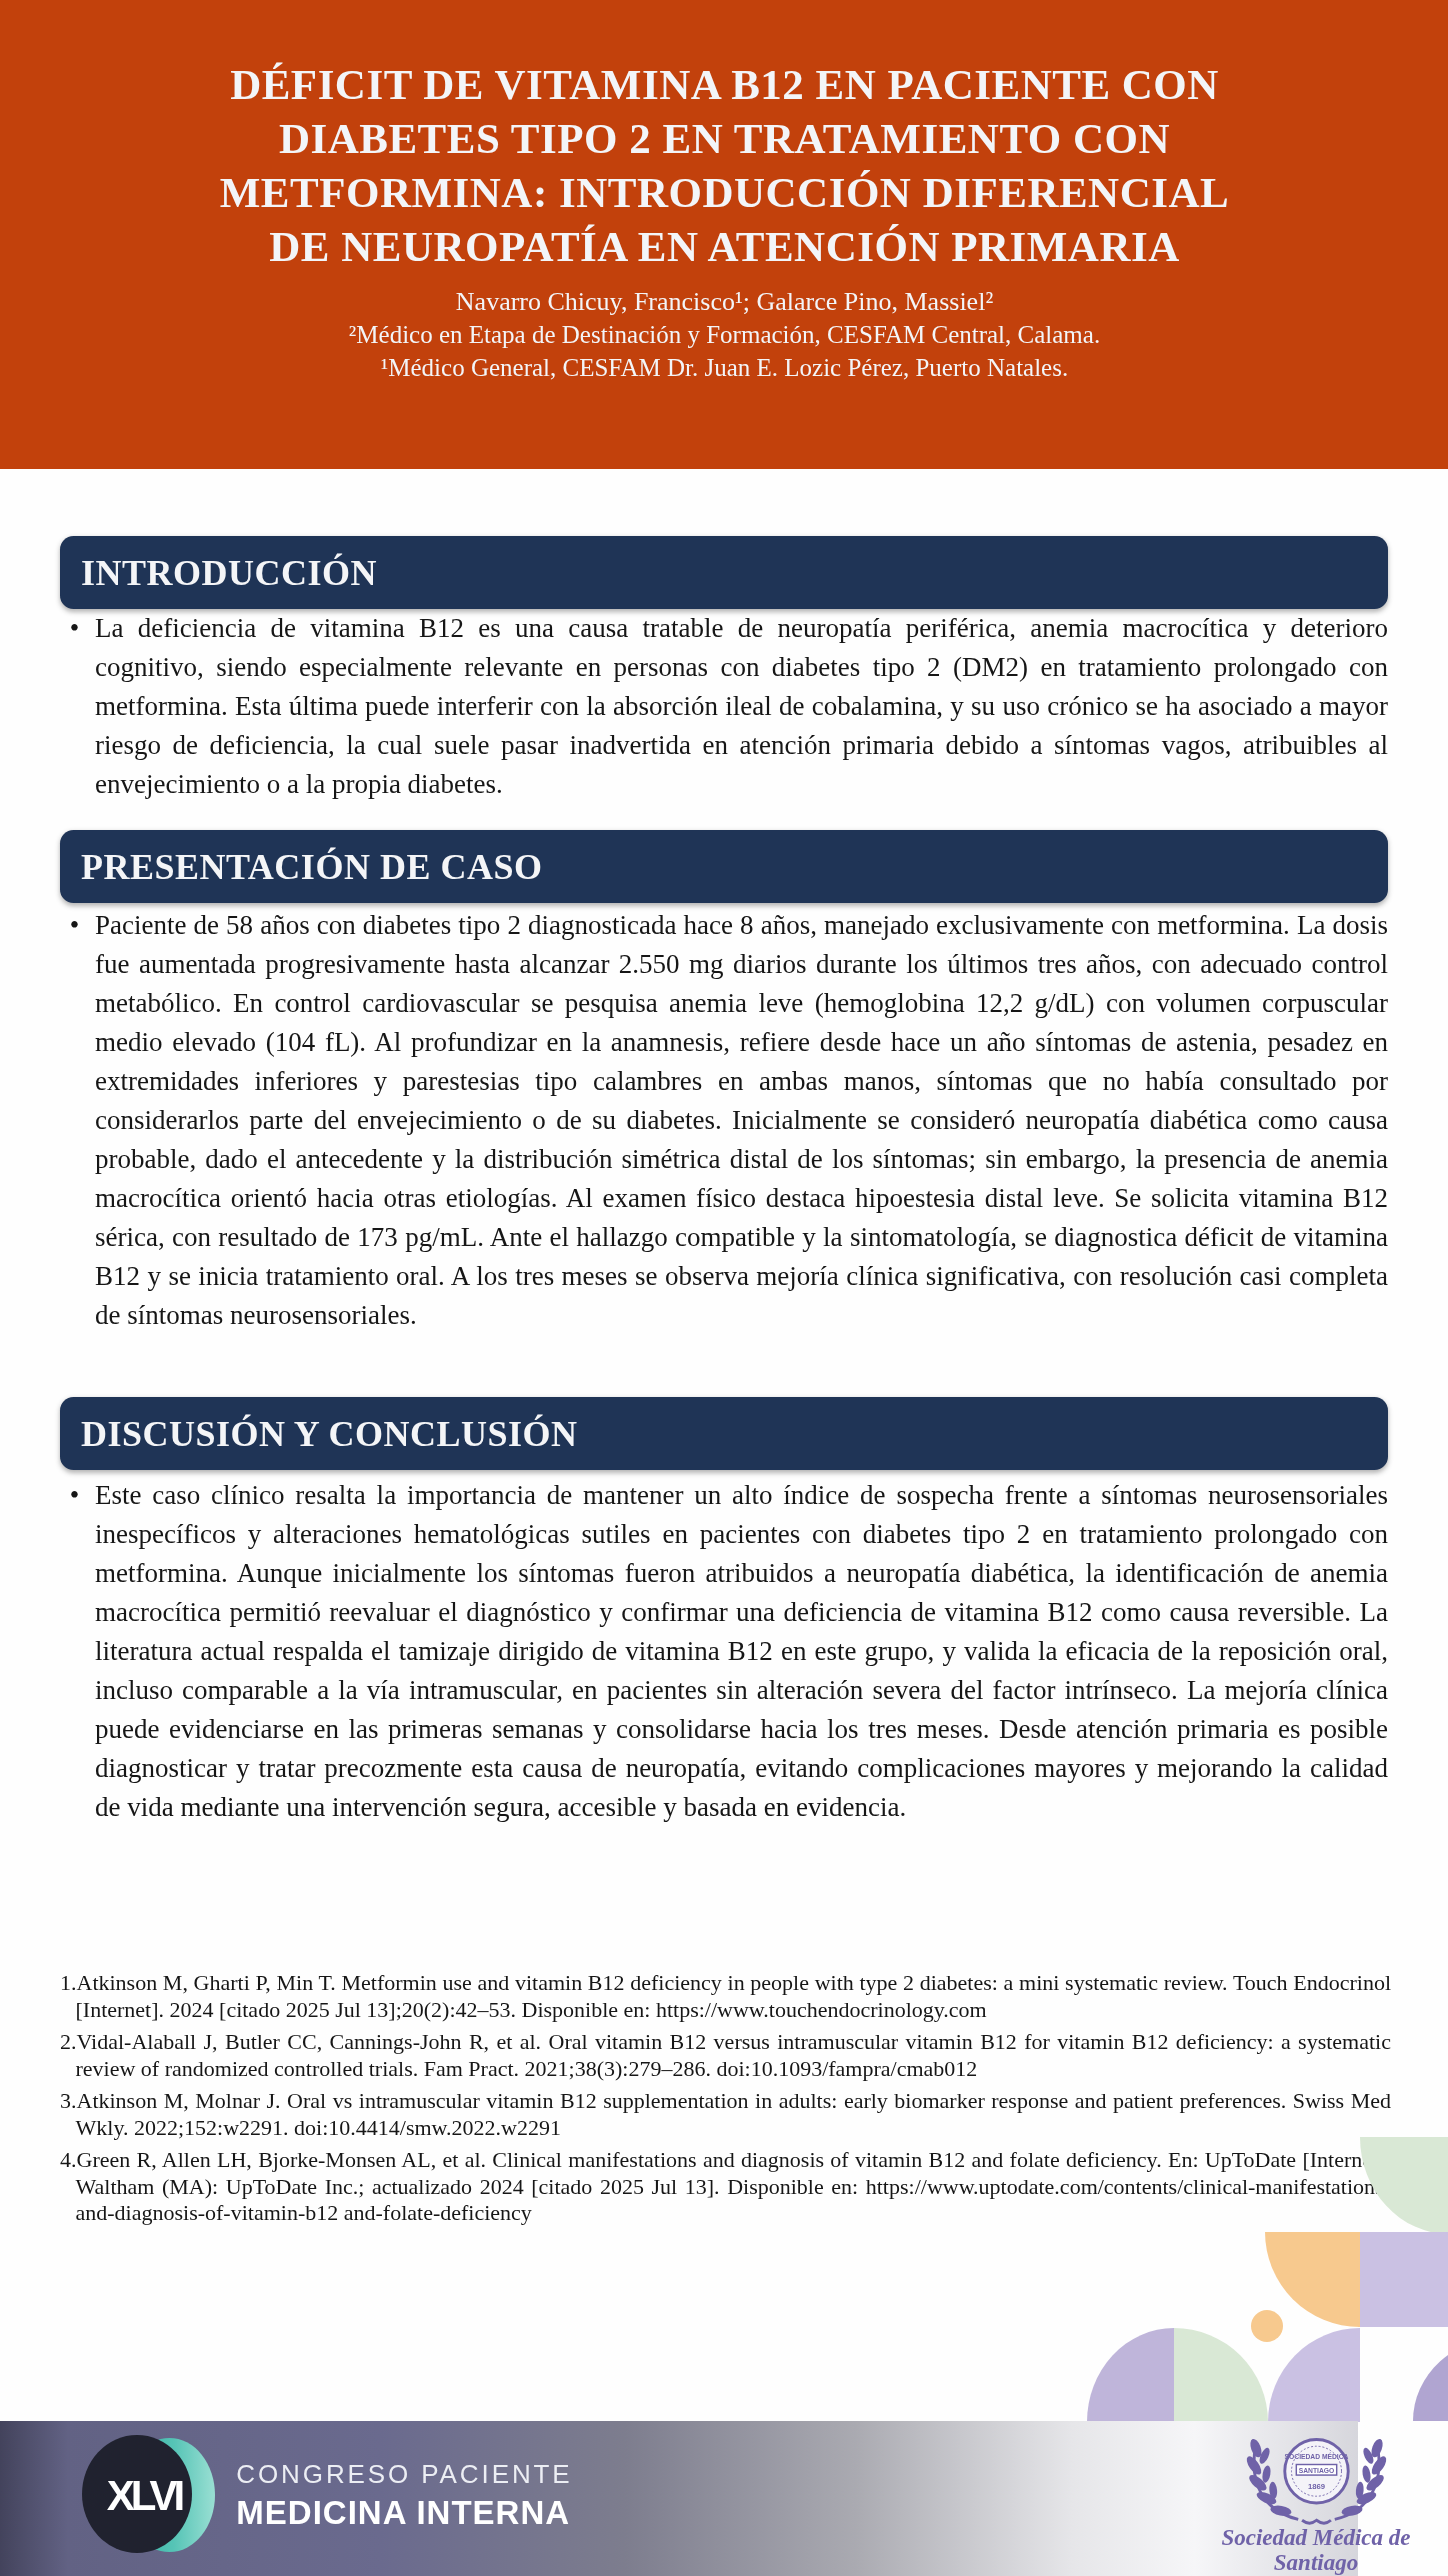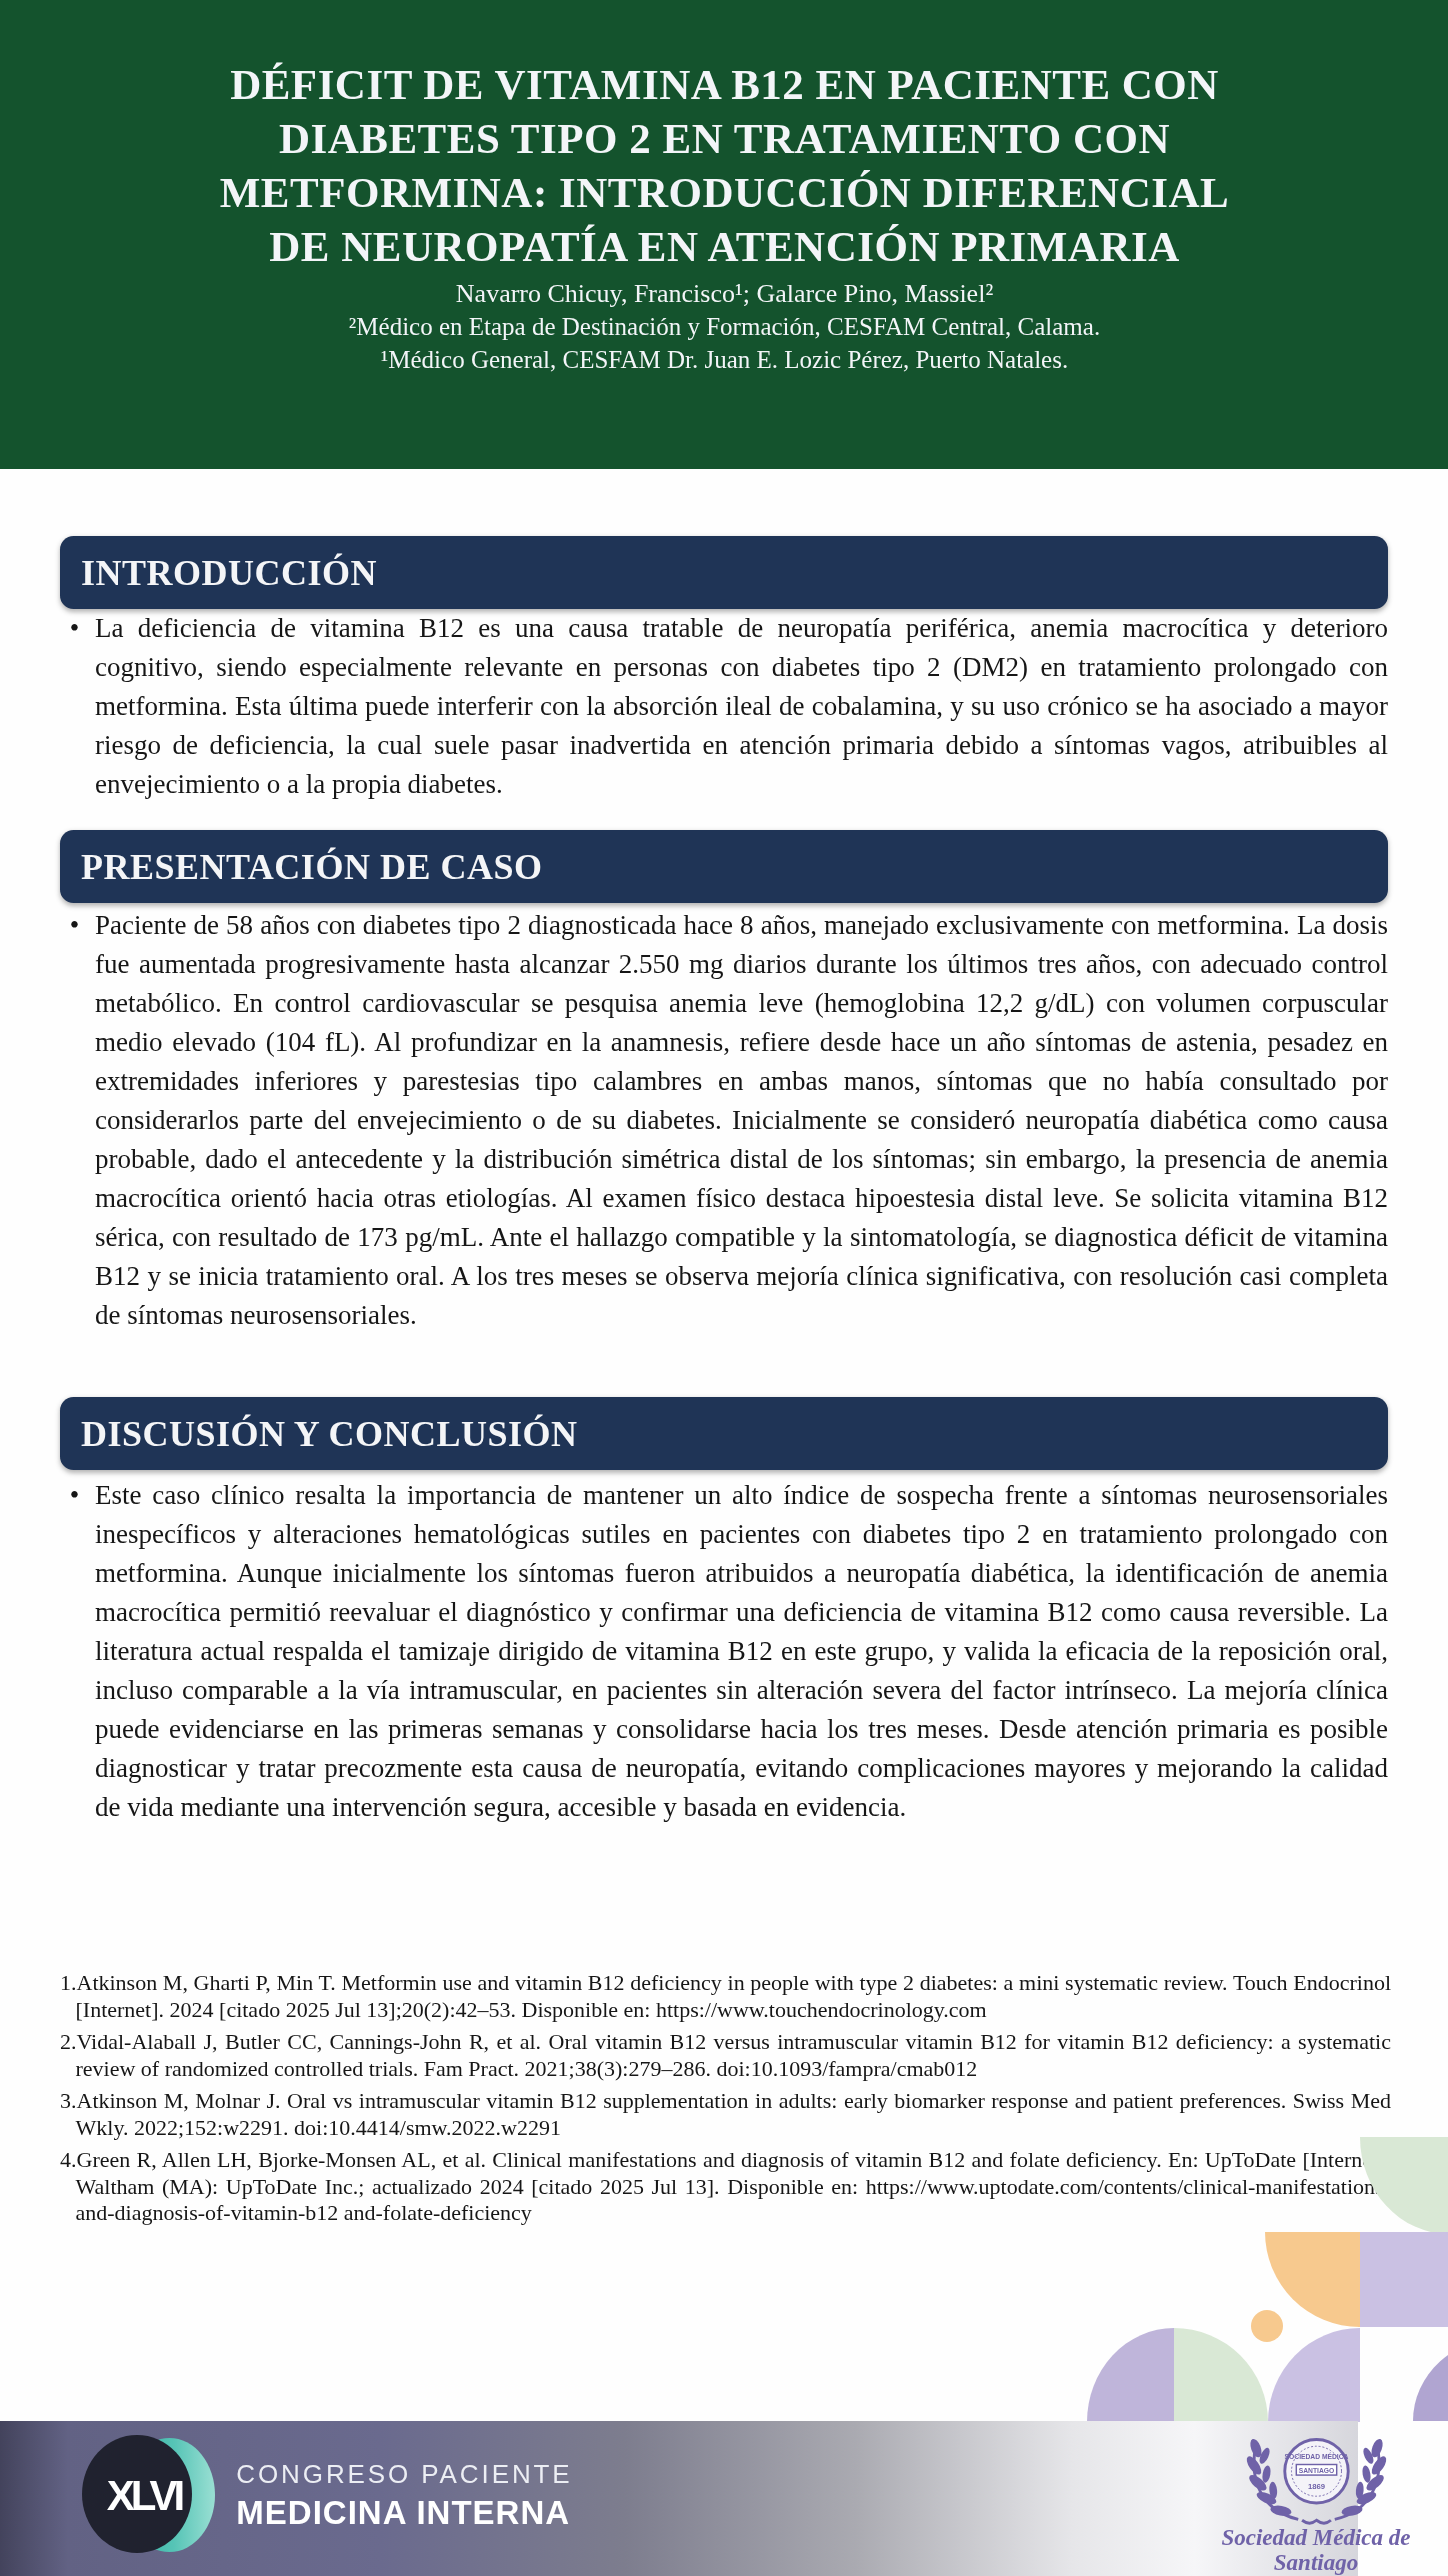--- a/index.html
+++ b/index.html
@@ -8,24 +8,24 @@
     width:1449px;height:2576px;
     background:#fefefe;
     overflow:hidden;
     font-family:"Liberation Serif", serif;
     color:#161616;
   }
 
   
   .masthead{
     position:absolute;left:0;top:0;width:1449px;height:469px;
-    background:#14532d;color:#f3f5f8;text-align:center;
+    background:#c2410c;color:#f3f5f8;text-align:center;
   }
   .title{padding-top:58px;font-weight:bold;font-size:43px;line-height:54px;letter-spacing:0.5px;}
-  .authors{margin-top:3px;font-size:26px;line-height:33px;}
+  .authors{margin-top:11px;font-size:26px;line-height:33px;}
   .affiliation{font-size:25px;line-height:33px;}
 
   
   .bar{
     position:absolute;left:60px;width:1328px;height:73px;
     background:#1f3456;border-radius:13.5px;
     box-shadow:0 2.9px 4.8px rgba(40,40,40,.35);
     display:flex;align-items:center;margin-top:8px;
   }
   .bar h2{

